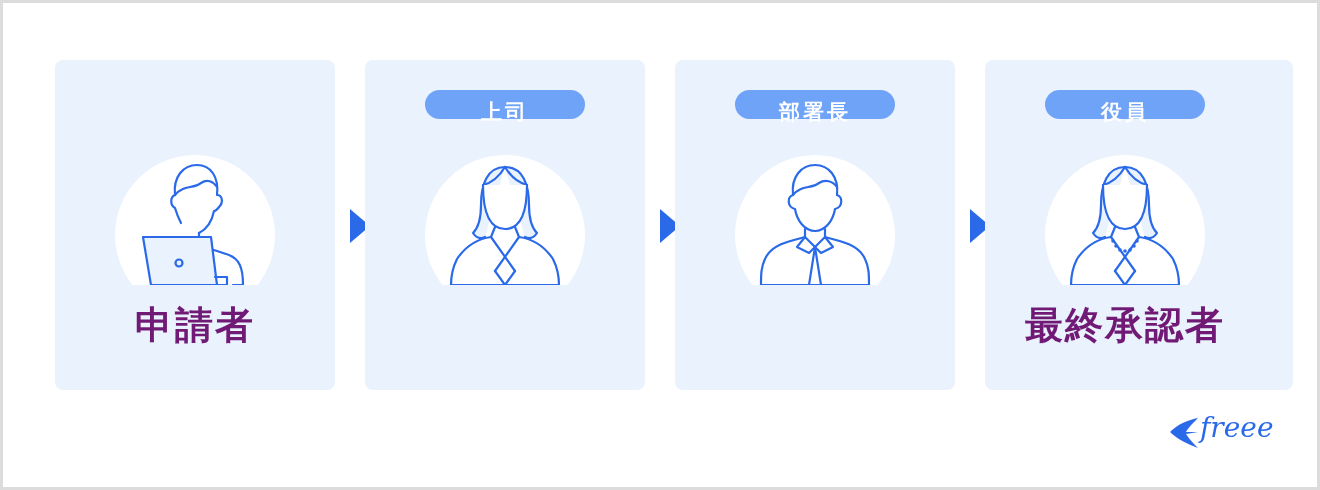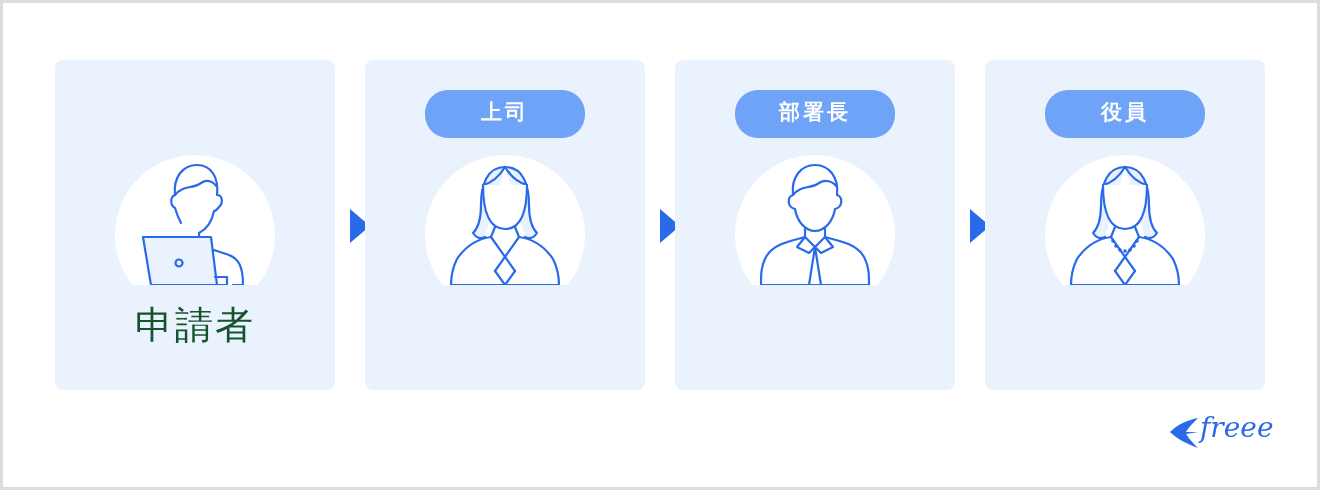--- a/index.html
+++ b/index.html
@@ -1,23 +1,23 @@
 <!DOCTYPE html>
 <html><head>
 <meta charset="utf-8">
 <style>
   html,body{margin:0;padding:0;}
   body{width:1320px;height:490px;overflow:hidden;background:#fff;font-family:"DejaVu Sans","Liberation Sans",sans-serif;}
   .frame{position:absolute;left:0;top:0;width:1314px;height:484px;border:3px solid #dcdcdc;background:#fff;}
   .card{position:absolute;top:60px;width:280px;height:330px;background:#eaf2fd;border-radius:8px;}
-  .badge{position:absolute;top:30px;left:60px;width:160px;height:48px;border-radius:23px;background:#6fa3f7;color:#fff;font-weight:bold;font-size:21px;line-height:45px;text-align:center;letter-spacing:3px;}
+  .badge{position:absolute;top:30px;left:60px;width:160px;height:29px;border-radius:23px;background:#6fa3f7;color:#fff;font-weight:bold;font-size:21px;line-height:45px;text-align:center;letter-spacing:3px;}
   .avatar{position:absolute;left:60px;top:95px;width:160px;height:130px;overflow:hidden;}
   .avatar .circle{position:absolute;left:0;top:0;width:160px;height:160px;border-radius:50%;background:#fff;}
   .avatar svg{position:absolute;left:0;top:0;}
-  .title{position:absolute;left:0;top:240px;width:280px;text-align:center;color:#14532d;font-weight:normal;font-size:38px;line-height:50px;letter-spacing:2px;}
+  .title{position:absolute;left:0;top:240px;width:280px;text-align:center;color:#701a75;font-weight:bold;font-size:38px;line-height:50px;letter-spacing:2px;}
   .arrow{position:absolute;top:209px;width:0;height:0;border-top:17px solid transparent;border-bottom:17px solid transparent;border-left:20px solid #2a6ae9;}
   .logo{position:absolute;left:1168px;top:414px;width:120px;height:36px;}
   .logo-text{position:absolute;left:1200px;top:410px;color:#2a6ae9;font-family:"DejaVu Serif",serif;font-style:italic;font-size:28px;line-height:36px;}
 </style>
 </head>
 <body>
 
 <div class="frame"></div>
 
 <div class="card" style="left:55px;">
@@ -71,21 +71,21 @@
       <path d="M70 74 L70 82 M90 74 L90 82"></path>
       <path d="M70 82 C54 86 36 90 30 104 C26 112 26 120 26 130 L134 130 C134 120 134 112 130 104 C124 90 106 86 90 82"></path>
       <path d="M70 82 L80 92 L90 82 M70 82 L62 92 L74 98 L80 92 L86 98 L98 92 L90 82"></path>
       <path d="M80 92 L74 130 M80 92 L86 130"></path>
     </svg>
   </div>
 </div>
 
 <div class="arrow" style="left:970px;"></div>
 
-<div class="card" style="left:985px;">
+<div class="card" style="left:985px;padding-left:28px;">
   <div class="badge">役員</div>
   <div class="avatar">
     <div class="circle"></div>
     <svg width="160" height="130" viewBox="0 0 160 130" fill="none" stroke="#2a6ae9" stroke-width="2.2" stroke-linejoin="round" stroke-linecap="round">
       <path d="M80 12 C62 12 56 30 56 50 C56 64 54 72 48 78 C52 84 56 84 60 82" fill="#eaf2fd"></path>
       <path d="M80 12 C98 12 104 30 104 50 C104 64 106 72 112 78 C108 84 104 84 100 82" fill="#eaf2fd"></path>
       <path d="M80 12 C74 22 66 28 58 30"></path>
       <path d="M80 12 C86 22 94 28 102 30"></path>
       <path d="M58 30 C58 60 66 74 80 74 C94 74 102 60 102 30" fill="#fff"></path>
       <path d="M70 72 L66 82 L90 116"></path>
@@ -96,18 +96,19 @@
         <circle cx="68" cy="86" r="1.8"></circle>
           <circle cx="71" cy="91" r="1.8"></circle>
           <circle cx="75" cy="95" r="1.8"></circle>
         <circle cx="80" cy="96" r="1.8"></circle>
           <circle cx="85" cy="95" r="1.8"></circle>
           <circle cx="89" cy="91" r="1.8"></circle>
           <circle cx="92" cy="86" r="1.8"></circle>
       </g>
     </svg>
   </div>
+  <div class="title">最終承認者</div>
 </div>
 
 <svg class="logo" viewBox="0 0 120 36" fill="#2a6ae9">
   <path d="M2 18 C10 10 20 6 30 4 C24 10 20 14 18 18 L30 18 L18 20 C22 26 26 30 30 34 C20 30 10 26 2 18 Z"></path>
 </svg>
 <div class="logo-text">freee</div>
 
 </body></html>

